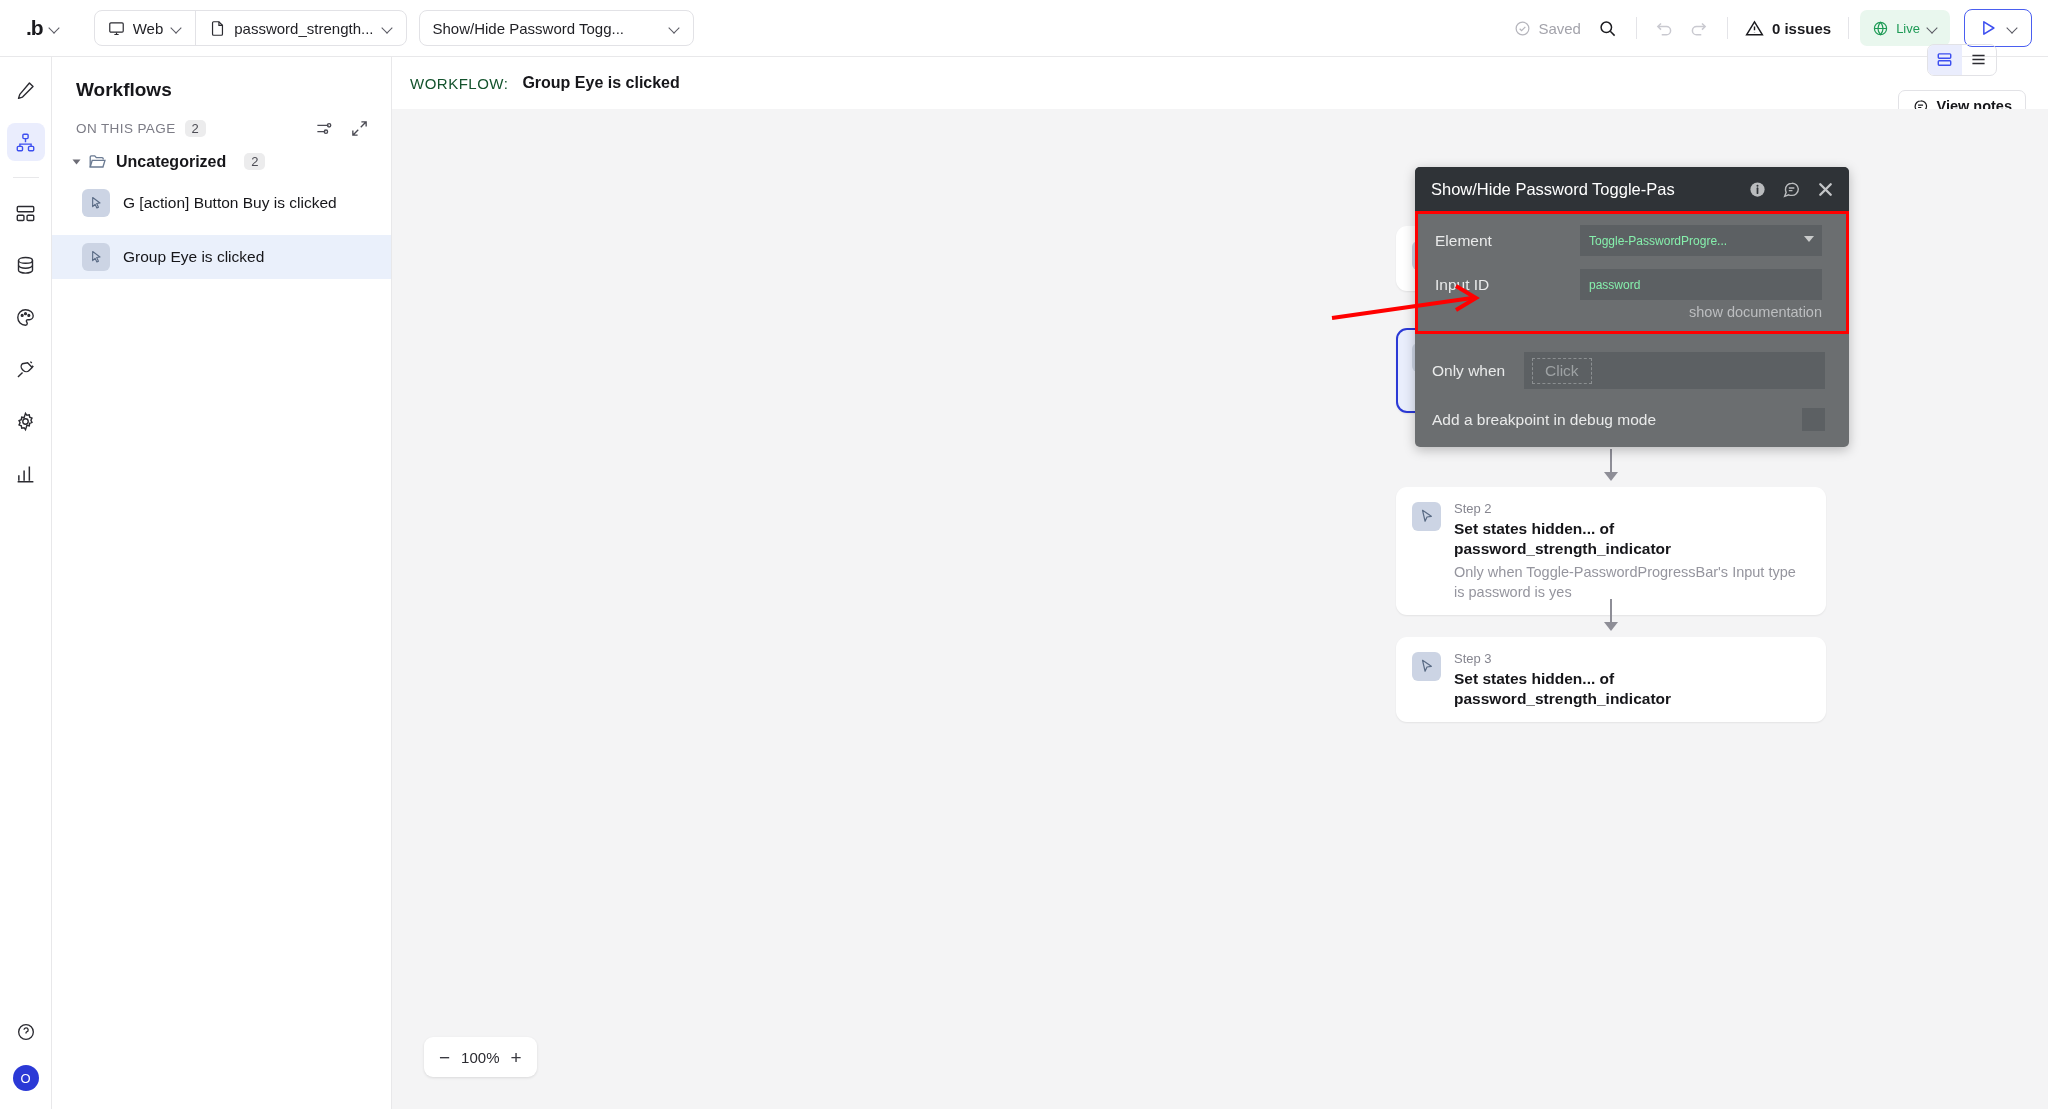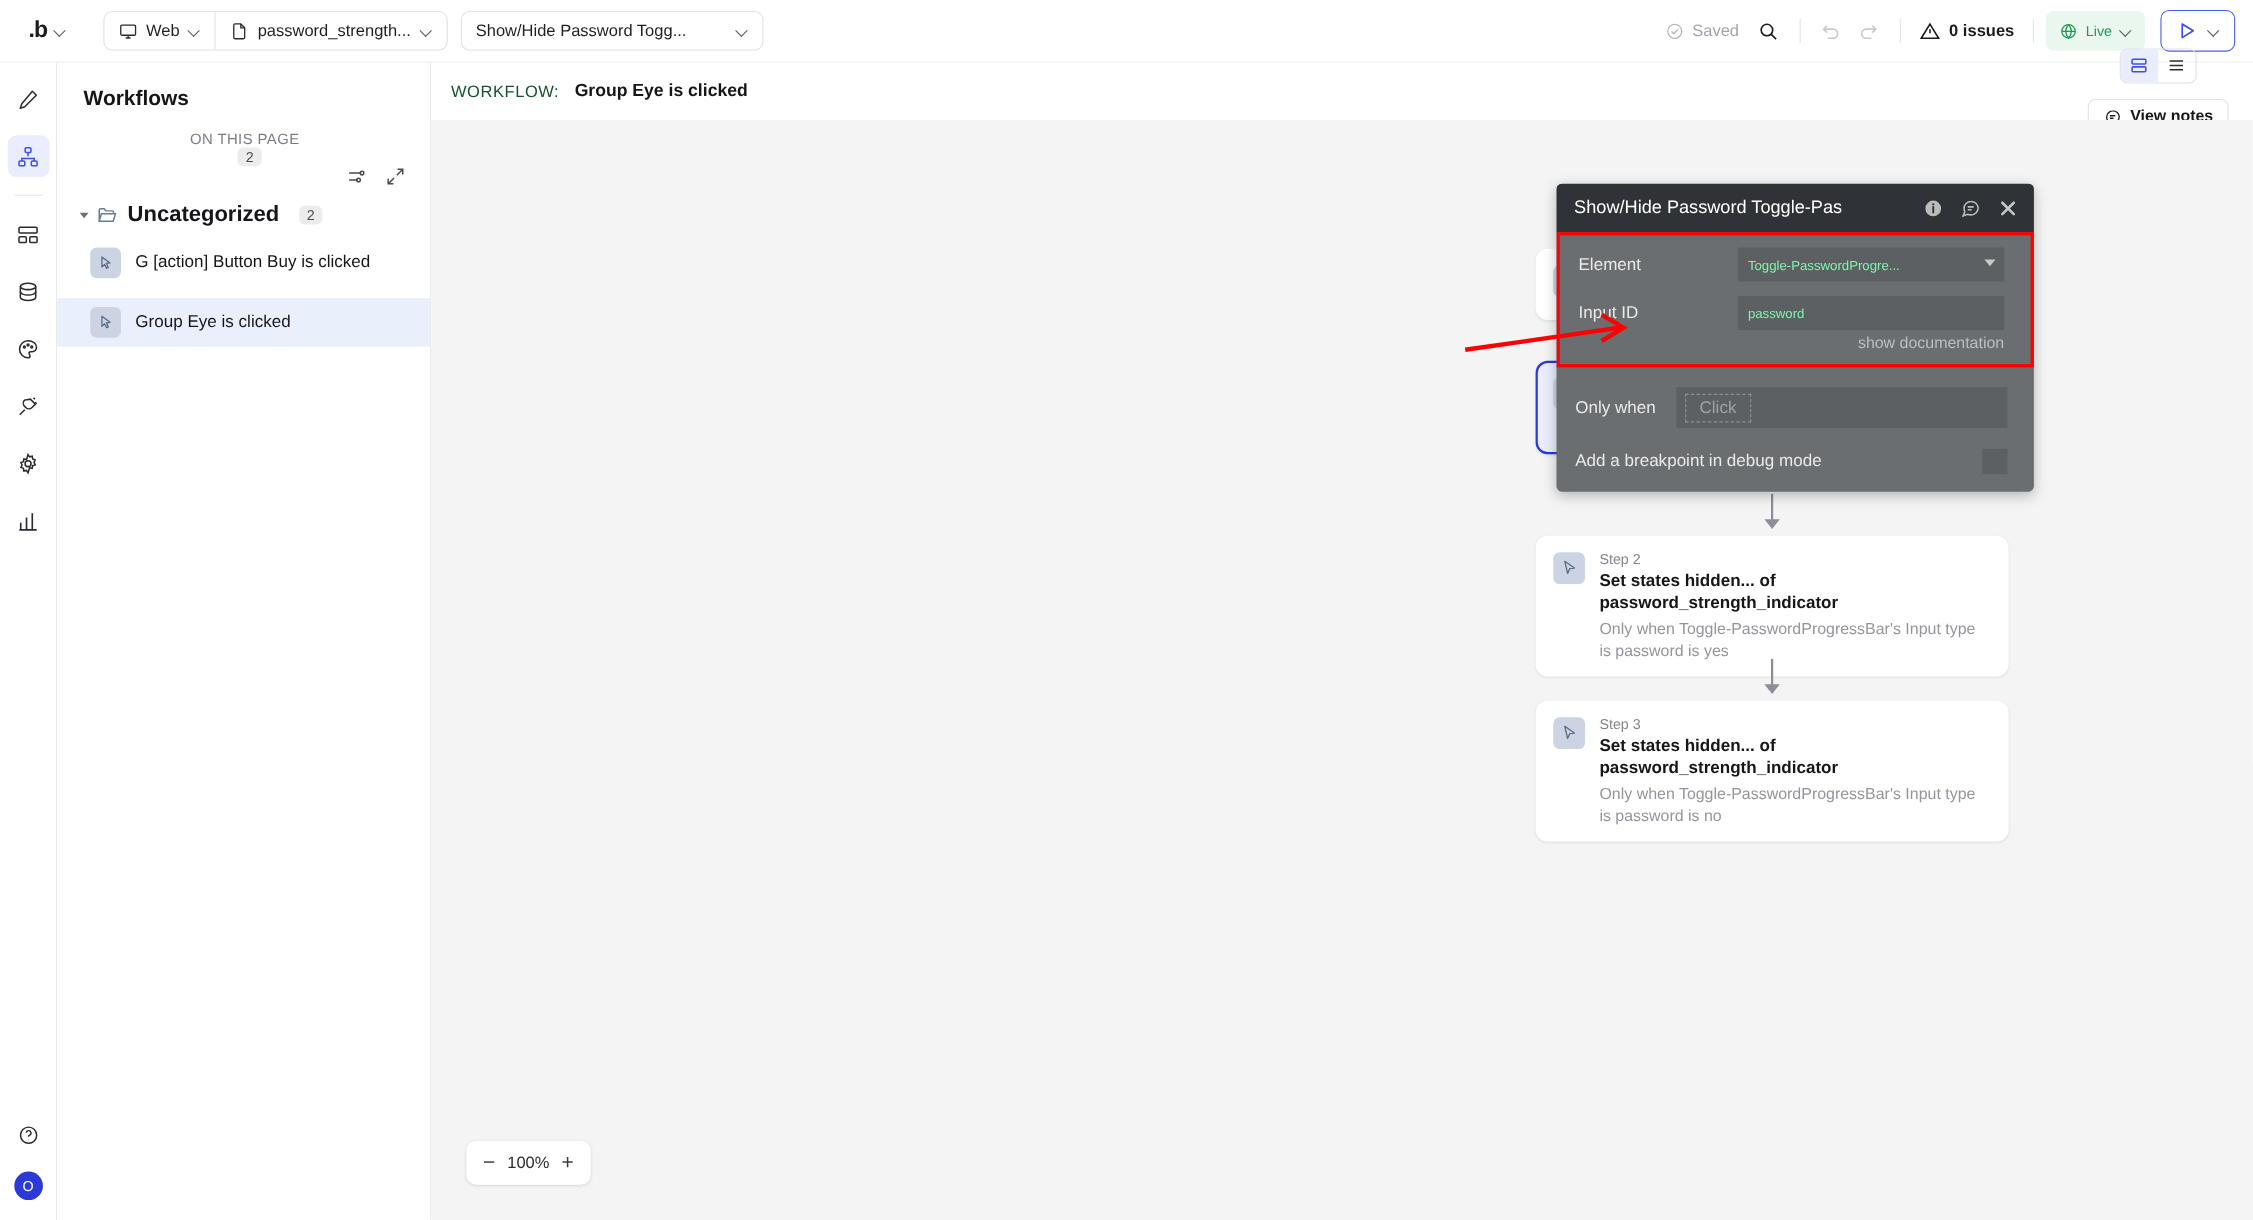--- a/index.html
+++ b/index.html
@@ -86,33 +86,33 @@
     margin-top: 14px;
   }
 
   
   .wf-panel {
     position: absolute; top: 57px; left: 52px; width: 340px; height: 1052px;
     background: #ffffff; border-right: 1px solid #e8e8ea;
   }
   .wf-title { font-size: 19px; font-weight: 700; color: #16161a; padding: 22px 24px 0; }
   .wf-sub {
-    display: flex; align-items: center; padding: 18px 22px 0 24px; flex-direction: column;
+    display: flex; align-items: center; padding: 18px 22px 0 24px;
   }
   .wf-sub-label { font-size: 13.5px; color: #7c7c86; letter-spacing: .4px; }
   .count-badge {
     margin-left: 9px; background: #ececed; color: #4d4d55;
     border-radius: 5px; font-size: 13px; padding: 1px 7px; min-width: 20px; text-align: center;
   }
   .wf-sub-icons { margin-left: auto; display: flex; gap: 16px; align-items: center; }
   .folder-row {
     display: flex; align-items: center; gap: 9px; padding: 14px 24px 0 22px;
   }
   .caret { width: 0; height: 0; border-left: 5.5px solid #6d6d76; border-top: 4.5px solid transparent; border-bottom: 4.5px solid transparent; transform: rotate(90deg); }
-  .folder-name { font-size: 20px; font-weight: 700; color: #16161a; }
+  .folder-name { font-size: 16px; font-weight: 700; color: #16161a; }
   .wf-item {
     display: flex; align-items: center; gap: 13px; height: 44px;
     padding: 0 24px 0 30px; margin-top: 10px;
   }
   .wf-item.selected { background: #eaf0fb; }
   .wf-item-icon {
     width: 28px; height: 28px; border-radius: 6px; background: #ccd4e4;
     display: flex; align-items: center; justify-content: center; flex: none;
   }
   .wf-item-label { font-size: 15.5px; color: #16161a; font-weight: 500; white-space: nowrap; overflow: hidden; text-overflow: ellipsis;}
@@ -497,21 +497,20 @@
 
       <div class="node" style="left:1004px; top:528px;">
         <span class="node-icon">
           <svg class="ico" style="width:17px;height:17px" viewBox="0 0 24 24" fill="none" stroke="#5a6b85" stroke-width="1.7" stroke-linejoin="round">
             <path d="M6.4 3.2l12.4 8.6-6.1.9-2.7 6z"></path>
           </svg>
         </span>
         <div>
           <div class="node-kicker">Step 3</div>
           <div class="node-title">Set states hidden... of password_strength_indicator</div>
-          <div class="node-cond">Only when Toggle-PasswordProgressBar's Input type is password is no</div>
         </div>
       </div>
 
       <div class="zoom-ctl">
         <span class="zoom-btn">−</span>
         <span>100%</span>
         <span class="zoom-btn">+</span>
       </div>
     </div>
   </div>

